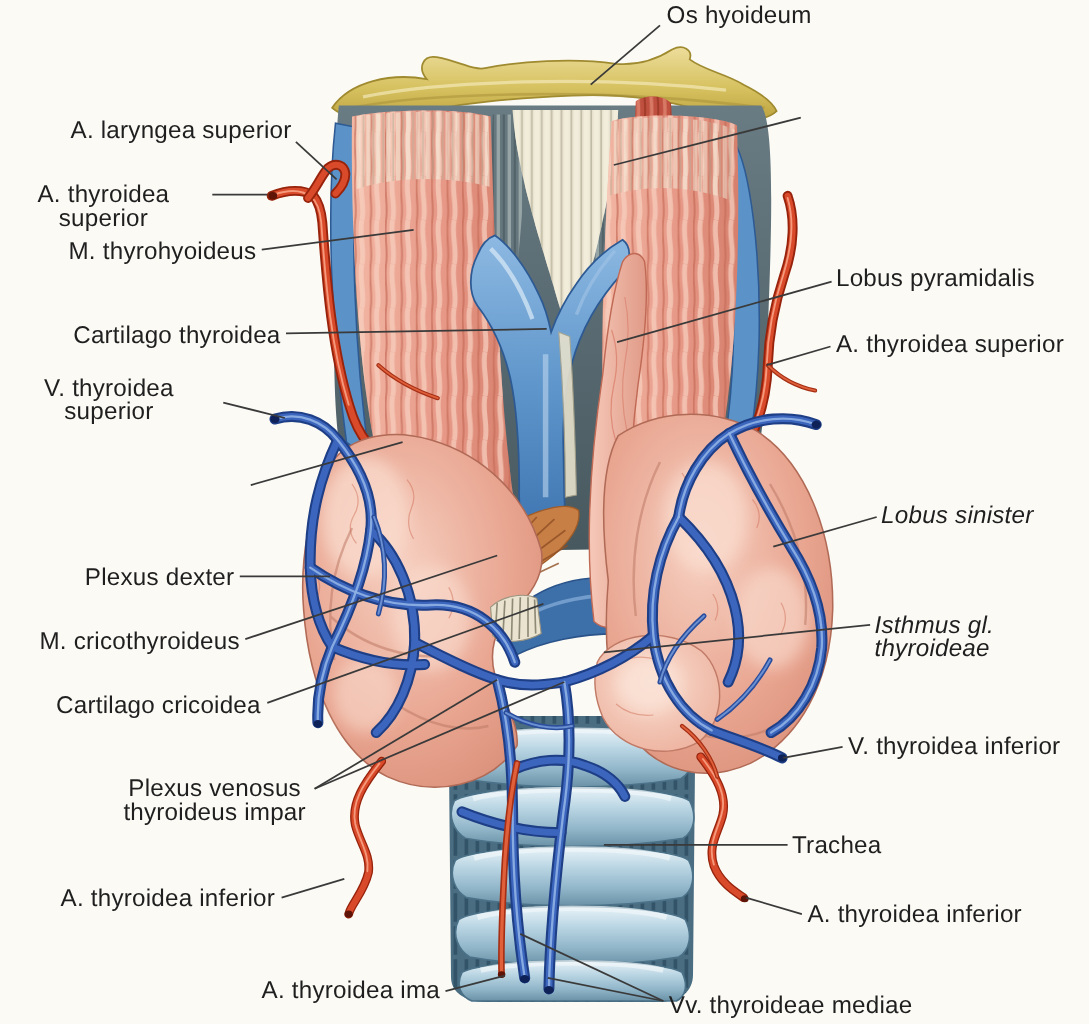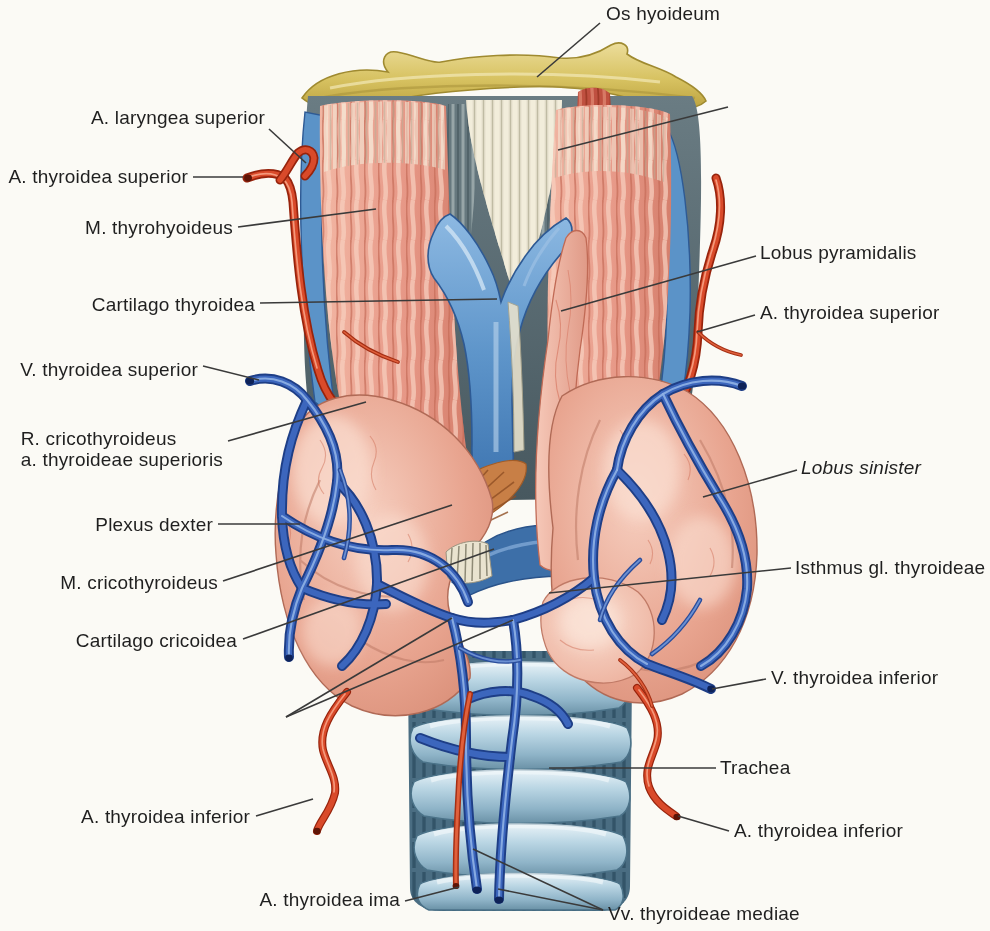--- a/index.html
+++ b/index.html
@@ -1,22 +1,22 @@
 <!DOCTYPE html>
 <html><head>
 <meta charset="utf-8">
 <style>
   html,body{margin:0;padding:0;background:#ffffff;}
   #stage{position:relative;width:990px;height:931px;background:#fbfaf5;overflow:hidden;
          font-family:"Liberation Sans",sans-serif;}
   #art{position:absolute;left:0;top:0;}
   #label-layer{position:absolute;left:0;top:0;width:990px;height:931px;pointer-events:none;}
-  .label{position:absolute;font-size:19px;line-height:21px;color:#1f1f1f;
+  .label{position:absolute;font-size:22px;line-height:21px;color:#1f1f1f;
          letter-spacing:.2px;white-space:pre-line;}
-  .label.right{text-align:left;}
+  .label.right{text-align:center;}
   .leader{fill:none;stroke:#3a3a3a;stroke-width:1.6;}
   
   .vw{fill:none;stroke:#1e3e86;stroke-width:10;stroke-linecap:round;}
   .vm{fill:none;stroke:#3c66bd;stroke-width:6.2;stroke-linecap:round;}
   .vh{fill:none;stroke:#8fb1e4;stroke-width:2.1;stroke-linecap:round;opacity:.9;}
   .tw{fill:none;stroke:#2a4d9c;stroke-width:4.6;stroke-linecap:round;}
   .tm{fill:none;stroke:#6b90d2;stroke-width:1.8;stroke-linecap:round;}
   
   .aw{fill:none;stroke:#97230c;stroke-width:9;stroke-linecap:round;}
   .am{fill:none;stroke:#d94a2a;stroke-width:5.6;stroke-linecap:round;}
@@ -397,29 +397,29 @@
 </svg>
 
 <div id="label-layer">
       <div class="label" style="left: 606px; top: 3px;">Os hyoideum</div>
       <div class="label right" style="right: 725px; top: 107px;">A. laryngea superior</div>
       <div class="label right" style="right: 802px; top: 166px;">A. thyroidea superior</div>
       <div class="label right" style="right: 757px; top: 217px;">M. thyrohyoideus</div>
       <div class="label right" style="right: 735px; top: 294px;">Cartilago thyroidea</div>
       <div class="label" style="left: 760px; top: 242px; text-align: right;">Lobus pyramidalis</div>
       <div class="label" style="left: 760px; top: 302px;">A. thyroidea superior</div>
-      <div class="label right" style="right: 792px; top: 359px;">V. thyroidea superior</div>
-      <div class="label right" style="right: 767px; top: 428px;">R. cricothyroideus
-a. thyroideae superioris</div>
+      <div class="label right" style="right: 792px; top: 342px;">V. thyroidea superior</div>
       <div class="label" style="left: 801px; top: 457px; font-style: italic;">Lobus sinister</div>
       <div class="label right" style="right: 777px; top: 514px;">Plexus dexter</div>
       <div class="label right" style="right: 772px; top: 572px;">M. cricothyroideus</div>
       <div class="label right" style="right: 753px; top: 630px;">Cartilago cricoidea</div>
-      <div class="label" style="left: 795px; top: 557px;">Isthmus gl. thyroideae</div>
+      <div class="label" style="left: 795px; top: 557px; font-style: italic;">Isthmus gl. thyroideae</div>
       <div class="label" style="left: 771px; top: 667px; text-align: center;">V. thyroidea inferior</div>
+      <div class="label right" style="right: 712px; top: 706px;">Plexus venosus
+thyroideus impar</div>
       <div class="label" style="left: 720px; top: 757px;">Trachea</div>
       <div class="label right" style="right: 740px; top: 806px;">A. thyroidea inferior</div>
       <div class="label" style="left: 734px; top: 820px;">A. thyroidea inferior</div>
       <div class="label right" style="right: 590px; top: 889px;">A. thyroidea ima</div>
       <div class="label" style="left: 608px; top: 903px;">Vv. thyroideae mediae</div>
     </div>
 
 </div>
 
 </body></html>

